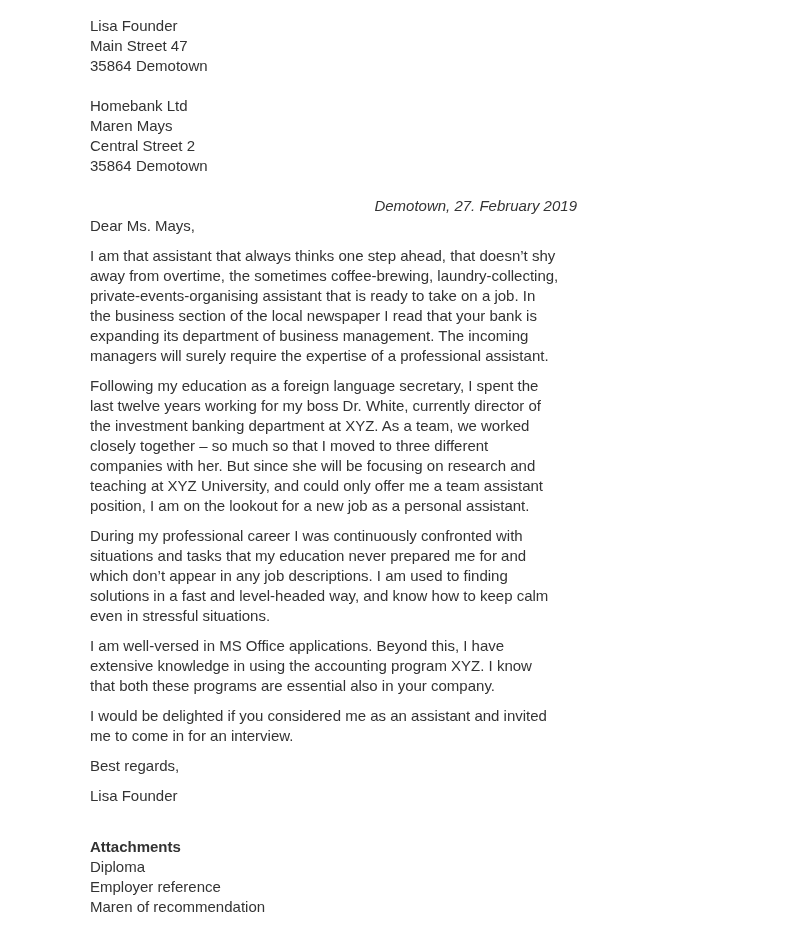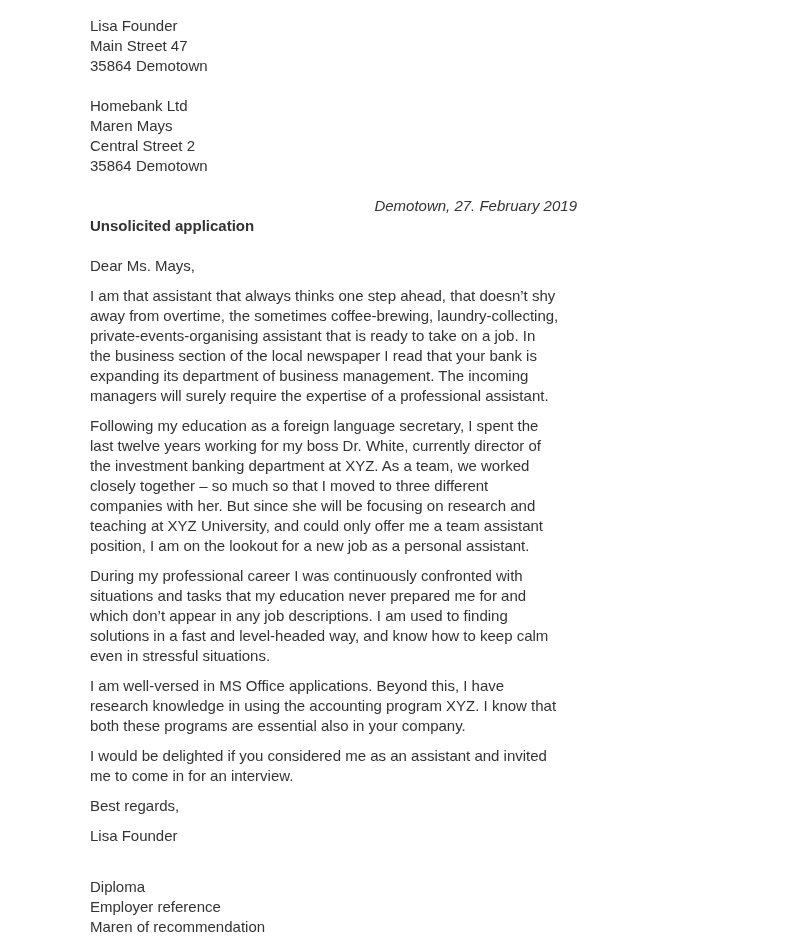--- a/index.html
+++ b/index.html
@@ -54,34 +54,34 @@
 
     <div class="block-gap">
       <div class="addr-line">Homebank Ltd</div>
       <div class="addr-line">Maren Mays</div>
       <div class="addr-line">Central Street 2</div>
       <div class="addr-line">35864 Demotown</div>
     </div>
 
     <p class="dateline">Demotown, 27. February 2019</p>
 
-    <p class="subject">Unsolicited application</p>
 
     <p class="greeting">Dear Ms. Mays,</p>
 
     <p class="body-par">I am that assistant that always thinks one step ahead, that doesn’t shy away from overtime, the sometimes coffee-brewing, laundry-collecting, private-events-organising assistant that is ready to take on a job. In the business section of the local newspaper I read that your bank is expanding its department of business management. The incoming managers will surely require the expertise of a professional assistant.</p>
     <p class="body-par">Following my education as a foreign language secretary, I spent the last twelve years working for my boss Dr. White, currently director of the investment banking department at XYZ. As a team, we worked closely together – so much so that I moved to three different companies with her. But since she will be focusing on research and teaching at XYZ University, and could only offer me a team assistant position, I am on the lookout for a new job as a personal assistant.</p>
     <p class="body-par">During my professional career I was continuously confronted with situations and tasks that my education never prepared me for and which don’t appear in any job descriptions. I am used to finding solutions in a fast and level-headed way, and know how to keep calm even in stressful situations.</p>
-    <p class="body-par">I am well-versed in MS Office applications. Beyond this, I have research knowledge in using the accounting program XYZ. I know that both these programs are essential also in your company.</p>
+    <p class="body-par">I am well-versed in MS Office applications. Beyond this, I have extensive knowledge in using the accounting program XYZ. I know that both these programs are essential also in your company.</p>
     <p class="body-par">I would be delighted if you considered me as an assistant and invited me to come in for an interview.</p>
 
     <p class="closing">Best regards,</p>
 
     <p class="signature">Lisa Founder</p>
 
     <div>
+      <div class="attachments-title">Attachments</div>
       <div class="attachment-item">Diploma</div>
       <div class="attachment-item">Employer reference</div>
       <div class="attachment-item">Maren of recommendation</div>
     </div>
 
   </div>
 </div>
 
 </body></html>

